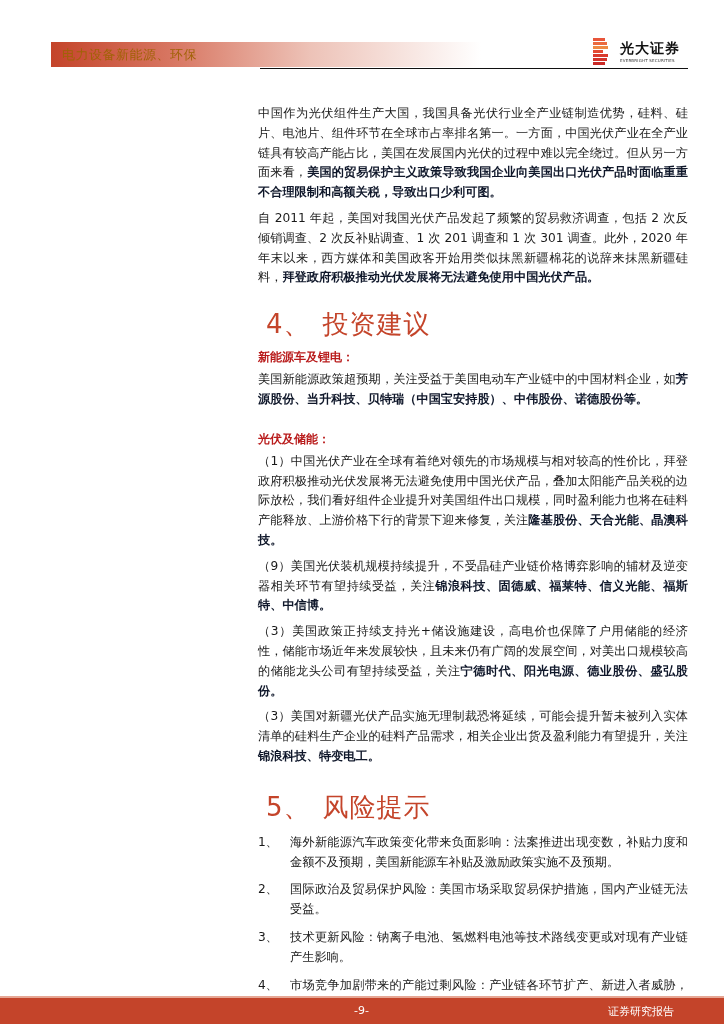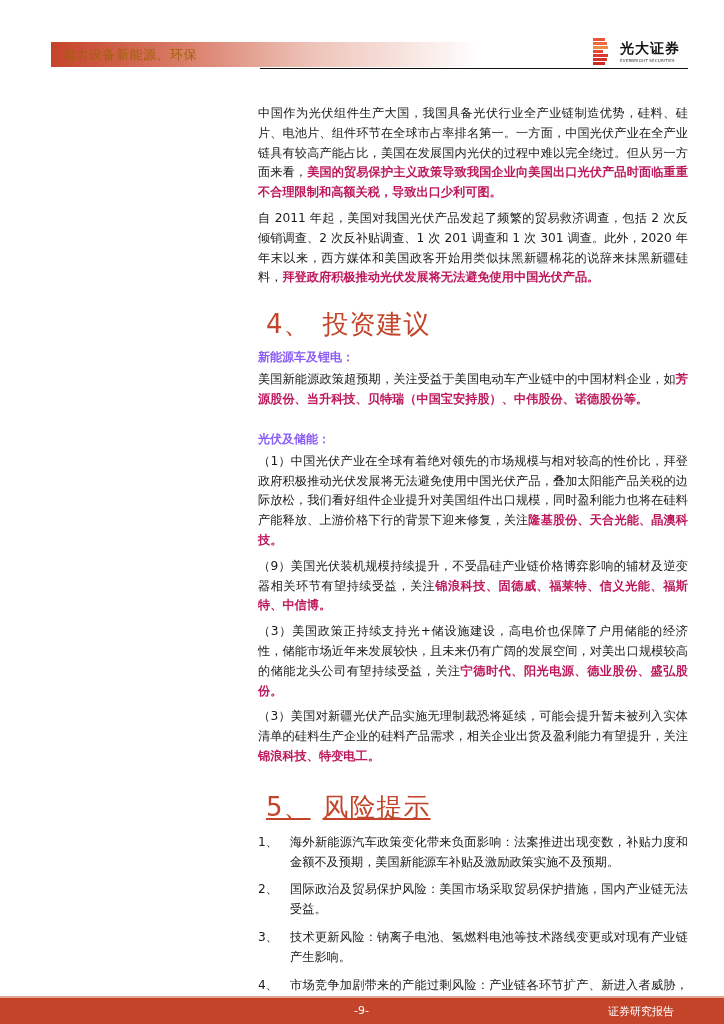--- a/index.html
+++ b/index.html
@@ -22,28 +22,28 @@
   }
   .logo { position: absolute; left: 593px; top: 38px; width: 100px; height: 28px; }
   .logo-mark { position: absolute; left: 0; top: 0; width: 16px; height: 28px; }
   .logo-cn { position: absolute; left: 27px; top: 2px; font-size: 14px; font-weight: bold; color: #111; letter-spacing: 1px; }
   .logo-en { position: absolute; left: 27px; top: 20px; font-size: 4px; color: #333; letter-spacing: 0.2px; white-space: nowrap; }
 
   .content { position: absolute; left: 258px; top: 104px; width: 430px; }
   p.para {
     margin: 0 0 6px 0; font-size: 12.2px; line-height: 19.8px; text-align: justify;
   }
-  .b { font-weight: bold; color: #be185d; }
+  .b { font-weight: bold; color: #0f172a; }
   h2.sec {
     margin: 8px; font-size: 26px; font-weight: normal; color: #c4442a; line-height: 32px;
     letter-spacing: 1px;
   }
   h2.sec .num { margin-right: 12px; }
   .sub {
-    font-size: 12px; font-weight: bold; color: #8b5cf6; line-height: 18px; margin: 2px 0 4px 0;
+    font-size: 12px; font-weight: bold; color: #b91c1c; line-height: 18px; margin: 2px 0 4px 0;
   }
   ol.risk { list-style: none; margin: 0; padding: 0; }
   ol.risk li {
     position: relative; padding-left: 32px; font-size: 12.2px; line-height: 19.8px;
     margin-bottom: 8px; text-align: justify;
   }
   ol.risk li .idx { position: absolute; left: 0; top: 0; }
 
   .footer-line { position: absolute; left: 0; top: 996px; width: 724px; height: 2px; background: #e6a795; }
   .footer-bar {
@@ -98,21 +98,21 @@
   <p class="para">
     <span>（9）美国光伏装机规模持续提升，不受晶硅产业链价格博弈影响的辅材及逆变器相关环节有望持续受益，关注</span><span class="b">锦浪科技、固德威、福莱特、信义光能、福斯特、中信博。</span>
   </p>
   <p class="para">
     <span>（3）美国政策正持续支持光+储设施建设，高电价也保障了户用储能的经济性，储能市场近年来发展较快，且未来仍有广阔的发展空间，对美出口规模较高的储能龙头公司有望持续受益，关注</span><span class="b">宁德时代、阳光电源、德业股份、盛弘股份。</span>
   </p>
   <p class="para" style="margin-bottom:24px;">
     <span>（3）美国对新疆光伏产品实施无理制裁恐将延续，可能会提升暂未被列入实体清单的硅料生产企业的硅料产品需求，相关企业出货及盈利能力有望提升，关注</span><span class="b">锦浪科技、特变电工。</span>
   </p>
 
-  <h2 class="sec" style="margin-bottom:10px;text-decoration:underline;">
+  <h2 class="sec" style="margin-bottom:10px;">
     <span class="num">5、</span><span>风险提示</span>
   </h2>
   <ol class="risk">
     <li><span class="idx">1、</span><span>海外新能源汽车政策变化带来负面影响：法案推进出现变数，补贴力度和金额不及预期，美国新能源车补贴及激励政策实施不及预期。</span></li>
     <li><span class="idx">2、</span><span>国际政治及贸易保护风险：美国市场采取贸易保护措施，国内产业链无法受益。</span></li>
     <li><span class="idx">3、</span><span>技术更新风险：钠离子电池、氢燃料电池等技术路线变更或对现有产业链产生影响。</span></li>
     <li><span class="idx">4、</span><span>市场竞争加剧带来的产能过剩风险：产业链各环节扩产、新进入者威胁，行业竞争加剧，盈利能力下滑的风险。</span></li>
   </ol>
 </div>
 

